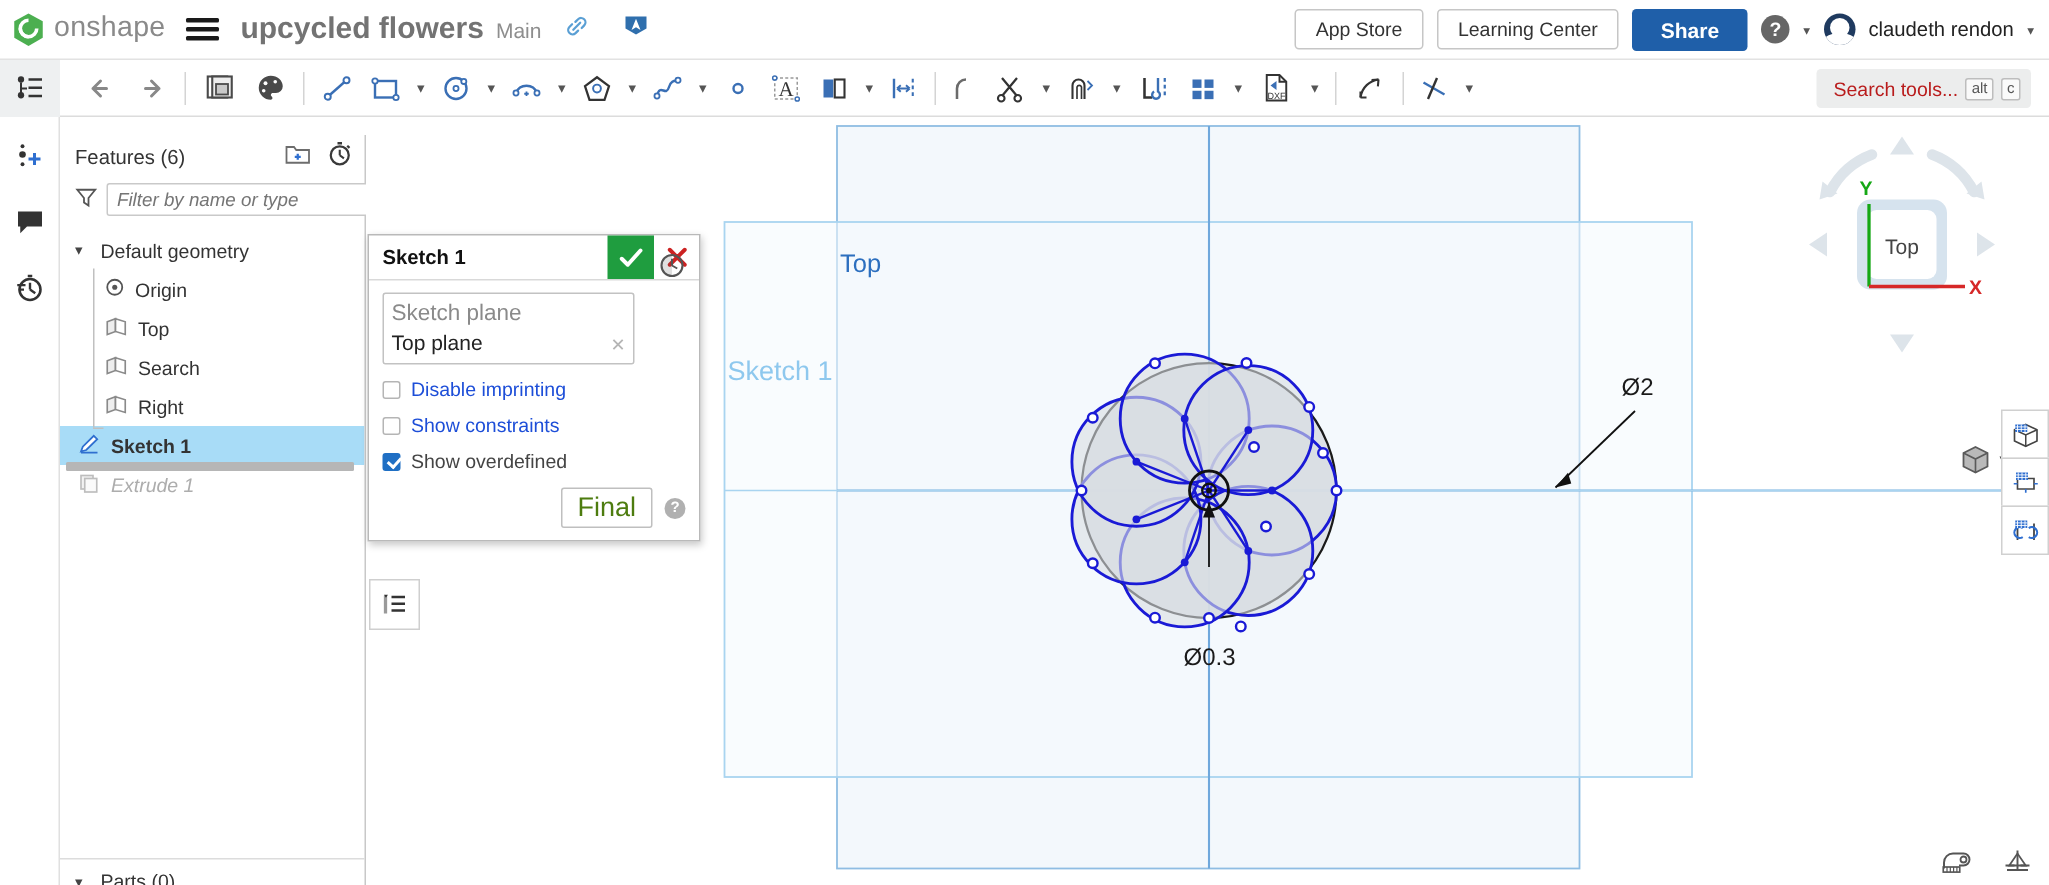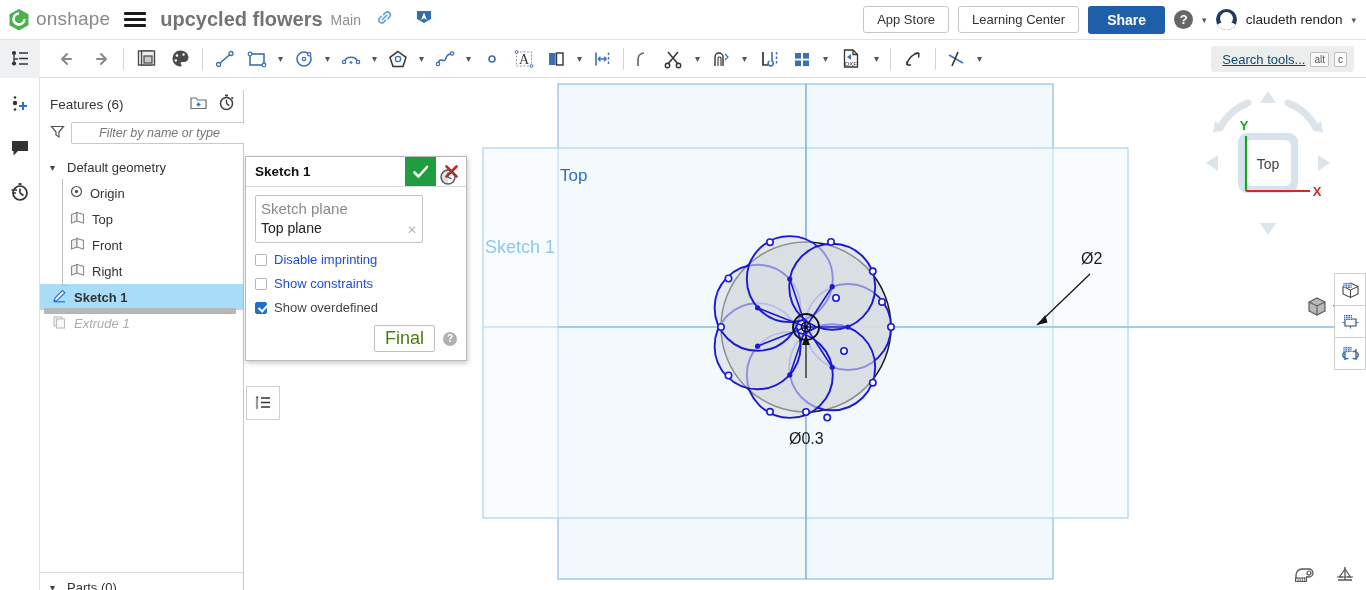--- a/index.html
+++ b/index.html
@@ -62,21 +62,21 @@
   }
   .tb{
     display:flex;align-items:center;justify-content:center;cursor:pointer;height:38px;
   }
   .tb-arrow{width:17px;display:flex;align-items:center;justify-content:center;cursor:pointer;color:#555;font-size:10px;}
   .sep{width:1px;height:22px;background:#d4d4d4;margin:0 5px;}
   #search-tools{
     position:absolute;right:12px;top:6px;height:26px;background:#eceded;border-radius:3px;
     display:flex;align-items:center;padding:0 7px 0 11px;gap:5px;cursor:text;
   }
-  #search-tools-label{font-size:13px;color:#0c4a6e;text-decoration:underline;}
+  #search-tools-label{font-size:13px;color:#b91c1c;}
   .kbd{
     border:1px solid #bdbdbd;border-radius:2px;background:#fafafa;font-size:10px;
     padding:1px 3px;color:#555;line-height:1.1;
   }
 
   
   #main{position:relative;width:1366px;height:512px;background:#fff;}
 
   #left-rail{
     position:absolute;left:0;top:0;width:40px;height:512px;background:#fff;
@@ -92,21 +92,21 @@
   }
   #fp-head{
     height:28px;display:flex;align-items:center;padding:0 8px 0 2px;
   }
   #fp-title{font-size:13.5px;color:#333;}
   #fp-head-icons{margin-left:auto;display:flex;gap:11px;align-items:center;}
   #fp-filter-row{height:30px;display:flex;align-items:center;gap:6px;padding:0 6px 0 10px;}
   #filter-input{
     flex:1;height:22px;border:1px solid #c9c9c9;border-radius:2px;padding:0 6px;
     font-size:12.5px;font-style:italic;color:#9a9a9a;outline:none;
-    font-family:"Liberation Sans", sans-serif;background:#fff;text-align:center;
+    font-family:"Liberation Sans", sans-serif;background:#fff;
   }
   #tree{flex:1;overflow:hidden;padding-top:6px;position:relative;}
   .tree-row{
     height:26px;display:flex;align-items:center;gap:7px;cursor:pointer;font-size:13px;color:#333;
   }
   .tree-row.child{padding-left:30px;}
   .tree-row.root{padding-left:10px;}
   .tree-row.lvl1{padding-left:12px;}
   .tree-row.selected{background:#a8dcf7;font-weight:bold;}
   .tree-row.suppressed{color:#adadad;font-style:italic;}
@@ -524,21 +524,21 @@
         <span>Top</span>
       </div>
 
       <div class="tree-row child">
         <span>
           <svg width="15" height="14" viewBox="0 0 15 14">
             <path d="M1.5 3.5 L7 1.5 V10 L1.5 12 Z" fill="#eee" stroke="#8a8a8a" stroke-width="1.1"></path>
             <path d="M7 1.5 L13.5 3.5 V12 L7 10 Z" fill="#fff" stroke="#8a8a8a" stroke-width="1.1"></path>
           </svg>
         </span>
-        <span>Front</span>
+        <span>Search</span>
       </div>
 
       <div class="tree-row child">
         <span>
           <svg width="15" height="14" viewBox="0 0 15 14">
             <path d="M1.5 3.5 L7 1.5 V10 L1.5 12 Z" fill="#eee" stroke="#8a8a8a" stroke-width="1.1"></path>
             <path d="M7 1.5 L13.5 3.5 V12 L7 10 Z" fill="#fff" stroke="#8a8a8a" stroke-width="1.1"></path>
           </svg>
         </span>
         <span>Right</span>

